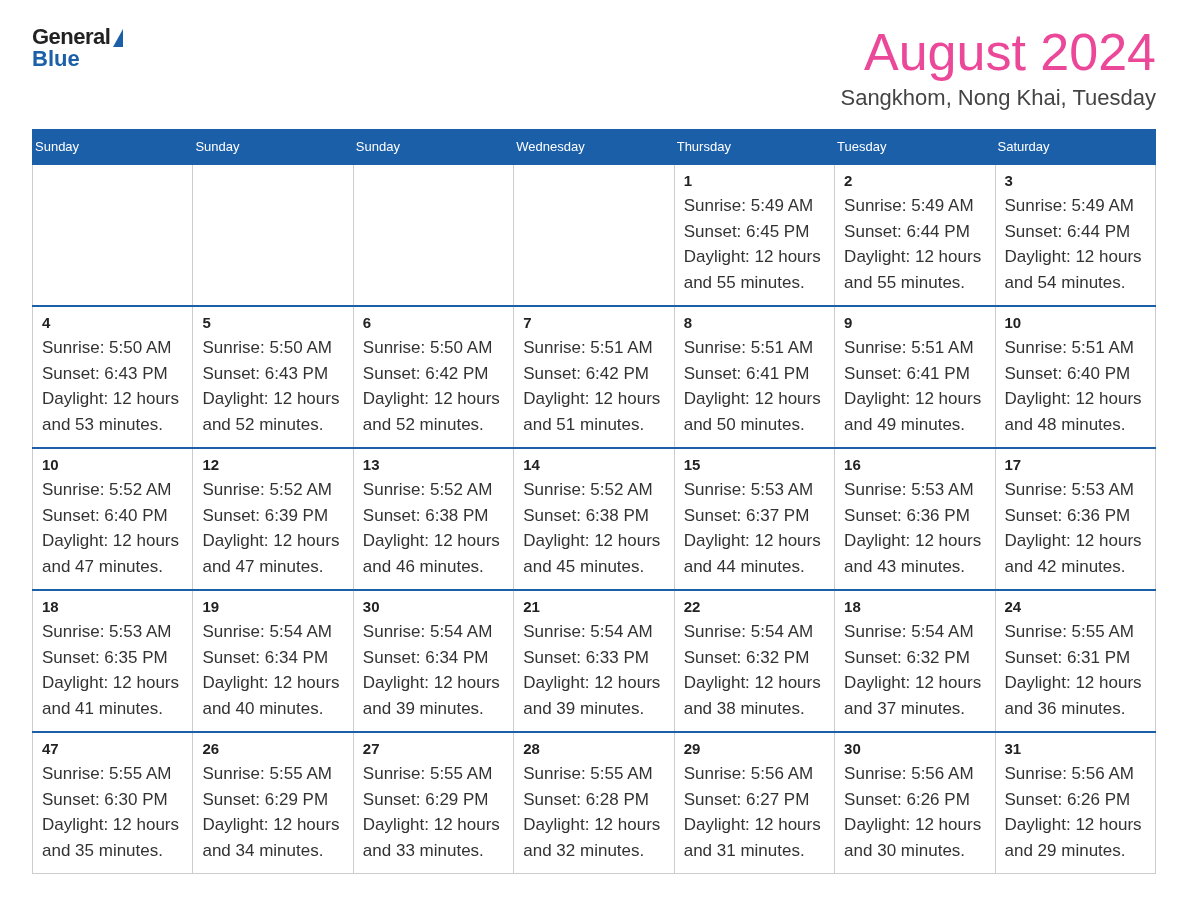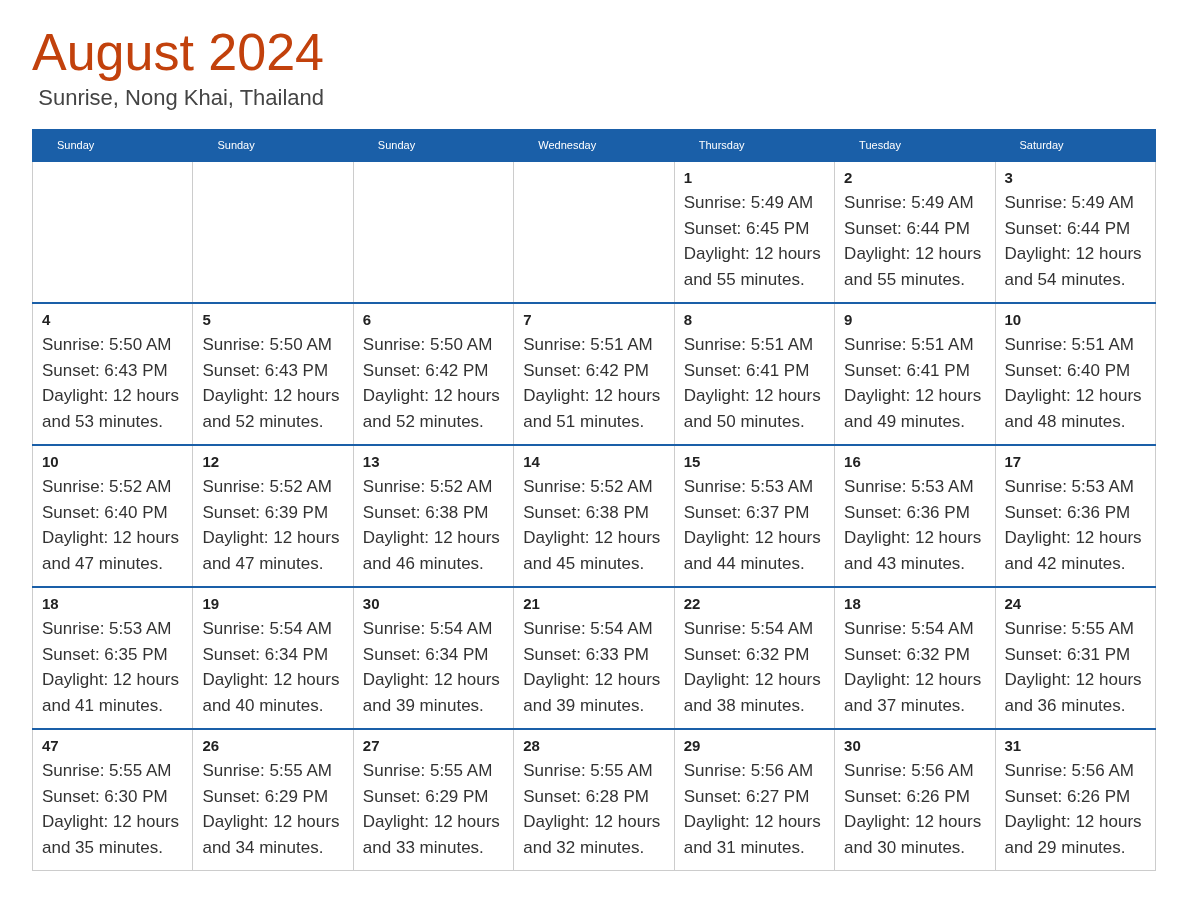--- a/index.html
+++ b/index.html
@@ -42,40 +42,40 @@
       font-weight: bold;
       color: #1a5fa8;
       margin-top: -4px;
     }
     .title-area {
       text-align: right;
     }
     .month-title {
       font-size: 52px;
       font-weight: 300;
-      color: #c2410c;
+      color: #ec4899;
       line-height: 1.1;
     }
     .location-title {
       font-size: 22px;
       color: #444;
       margin-top: 4px;
     }
     .calendar {
       width: 100%;
       border-collapse: collapse;
       border: 1px solid #aaa;
     }
     .calendar th {
       background-color: #1a5fa8;
       color: #fff;
-      font-size: 11px;
+      font-size: 13px;
       font-weight: normal;
       text-align: left;
-      padding: 9px 24px;
+      padding: 9px 2px;
       border: 1px solid #1a5fa8;
       margin-left: 28px;
     }
     .calendar td {
       vertical-align: top;
       width: 14.28%;
       padding: 7px 9px 10px 9px;
       border: 1px solid #ccc;
       font-size: 12.5px;
       color: #222;
@@ -97,23 +97,30 @@
       background: #fff;
     }
     .week-row td {
       border-top: 2px solid #1a5fa8;
     }
   </style>
 </head>
 <body>
 
 <div class="header-area">
+  <div class="logo">
+    <div class="logo-general">
+      <span>General</span>
+      <div class="logo-triangle"></div>
+    </div>
+    <div class="logo-blue">Blue</div>
+  </div>
   <div class="title-area">
     <div class="month-title">August 2024</div>
-    <div class="location-title">Sunrise, Nong Khai, Thailand</div>
+    <div class="location-title">Sangkhom, Nong Khai, Tuesday</div>
   </div>
 </div>
 
 <table class="calendar">
   <thead>
     <tr>
     <th>Sunday</th>
         <th>Sunday</th>
         <th>Sunday</th>
         <th>Wednesday</th>

